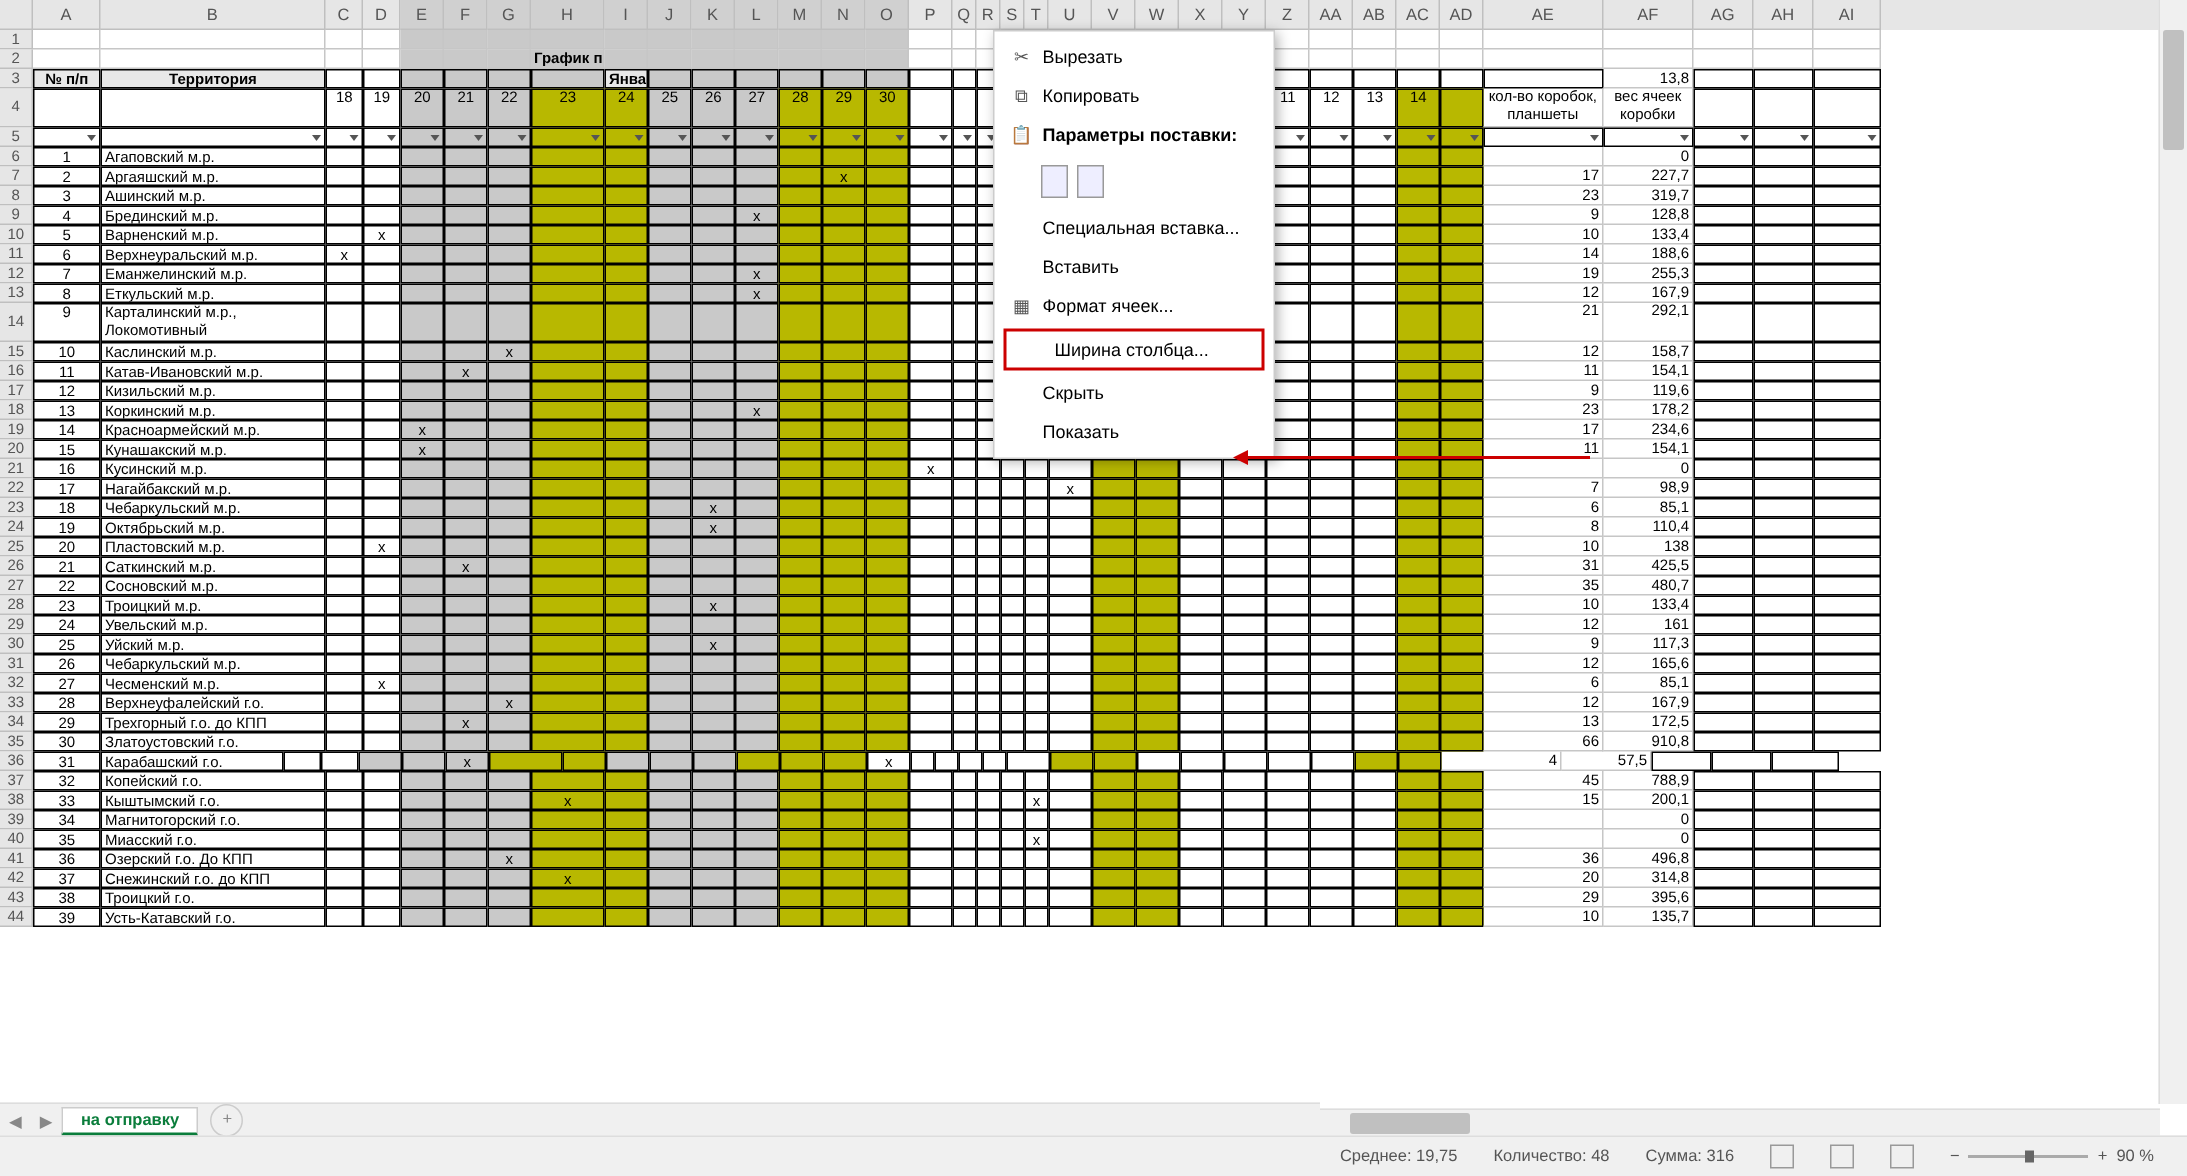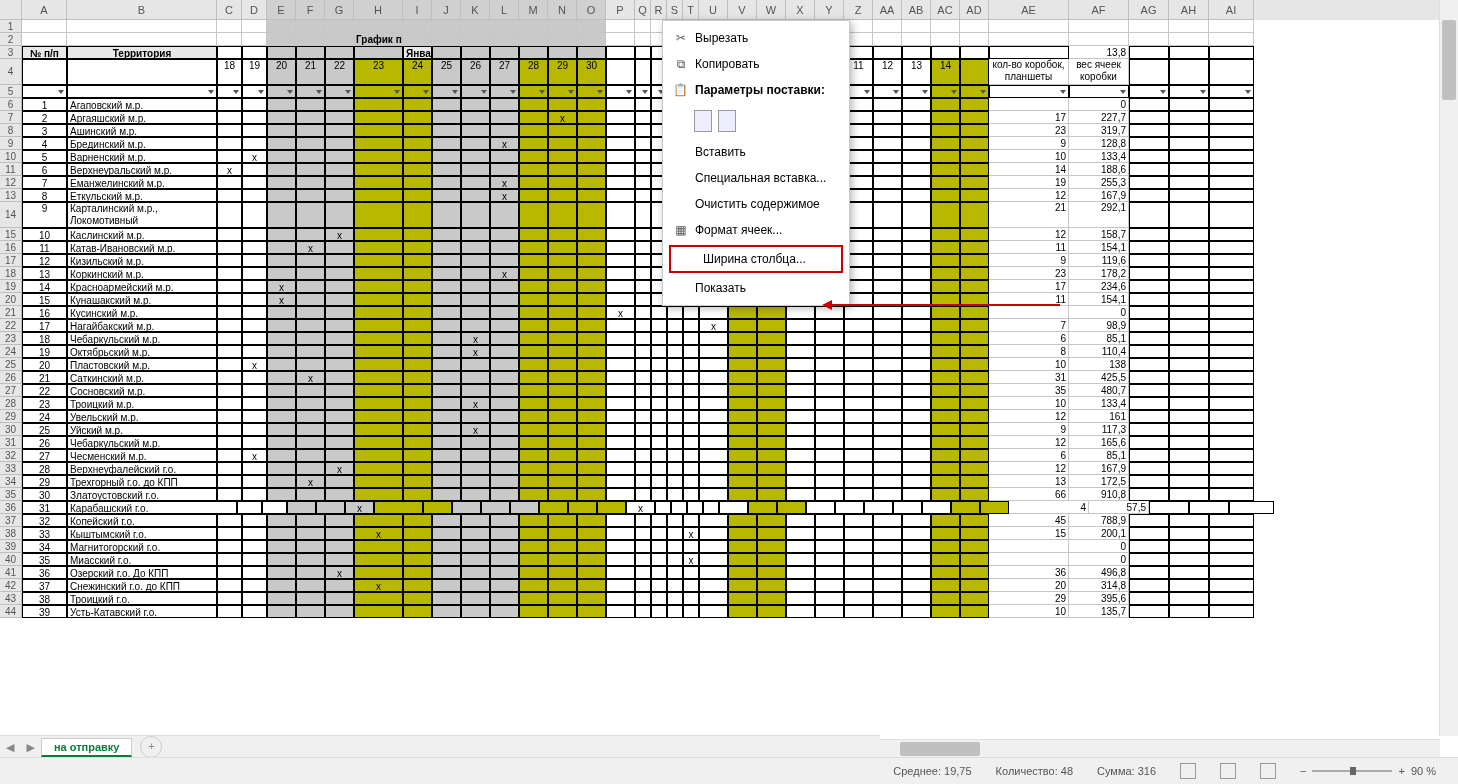--- a/index.html
+++ b/index.html
@@ -1429,21 +1429,21 @@
           <div class="cell bhdr yel" style="width: 29px;"></div>
           <div class="cell bhdr yel" style="width: 29px;"></div>
           <div class="cell r" style="width: 80px;">66</div>
           <div class="cell r" style="width: 60px;">910,8</div>
           <div class="cell bhdr" style="width: 40px;"></div>
           <div class="cell bhdr" style="width: 40px;"></div>
           <div class="cell bhdr" style="width: 45px;"></div>
         </div>
         <div class="row">
           <div class="cell bhdr c" style="width: 45px;">31</div>
-          <div class="cell bhdr" style="width: 170px;">Карабашский г.о.</div>
+          <div class="cell bhdr" style="width: 122px;">Карабашский г.о.</div>
           <div class="cell bhdr" style="width: 25px;"></div>
           <div class="cell bhdr" style="width: 25px;"></div>
           <div class="cell bhdr sel" style="width: 29px;"></div>
           <div class="cell bhdr sel" style="width: 29px;"></div>
           <div class="cell bhdr c sel" style="width: 29px;">x</div>
           <div class="cell bhdr sel yel" style="width: 49px;"></div>
           <div class="cell bhdr sel yel" style="width: 29px;"></div>
           <div class="cell bhdr sel" style="width: 29px;"></div>
           <div class="cell bhdr sel" style="width: 29px;"></div>
           <div class="cell bhdr sel" style="width: 29px;"></div>
@@ -1783,37 +1783,37 @@
         <span class="ctx-ico">📋</span>
         <span class="ctx-txt b" style="font-weight:bold">Параметры поставки:</span>
       </div>
   <div class="ctx-sec">
         <span class="ico"></span>
         <span class="paste-ico"></span>
         <span class="paste-ico"></span>
       </div>
   <div class="ctx-item">
         <span class="ctx-ico"></span>
-        <span class="ctx-txt">Вставить</span>
-      </div>
-  <div class="ctx-item">
-        <span class="ctx-ico"></span>
         <span class="ctx-txt">Специальная вставка...</span>
       </div>
   <div class="ctx-item">
         <span class="ctx-ico"></span>
-        <span class="ctx-txt">Очистить содержимое</span>
+        <span class="ctx-txt">Вставить</span>
       </div>
   <div class="ctx-item">
         <span class="ctx-ico">▦</span>
         <span class="ctx-txt">Формат ячеек...</span>
       </div>
   <div class="ctx-item hl">
         <span class="ctx-ico"></span>
         <span class="ctx-txt">Ширина столбца...</span>
+      </div>
+  <div class="ctx-item">
+        <span class="ctx-ico"></span>
+        <span class="ctx-txt">Скрыть</span>
       </div>
   <div class="ctx-item">
         <span class="ctx-ico"></span>
         <span class="ctx-txt">Показать</span>
       </div>
  </div>
 
  <div class="arrow">
       <div class="arrow-line"></div>
       <div class="arrow-head"></div>

